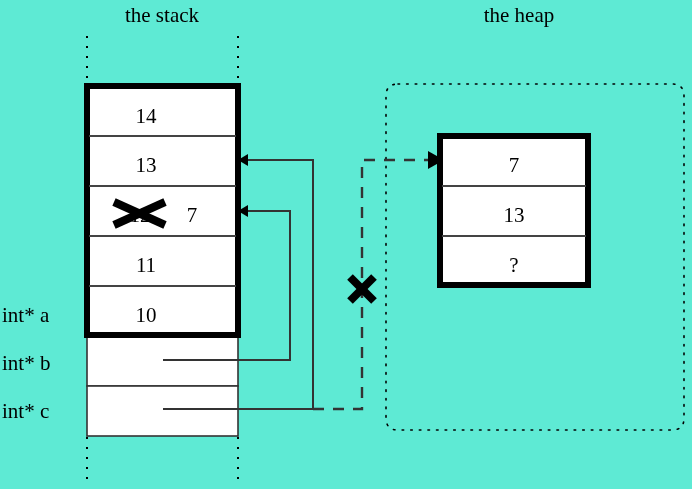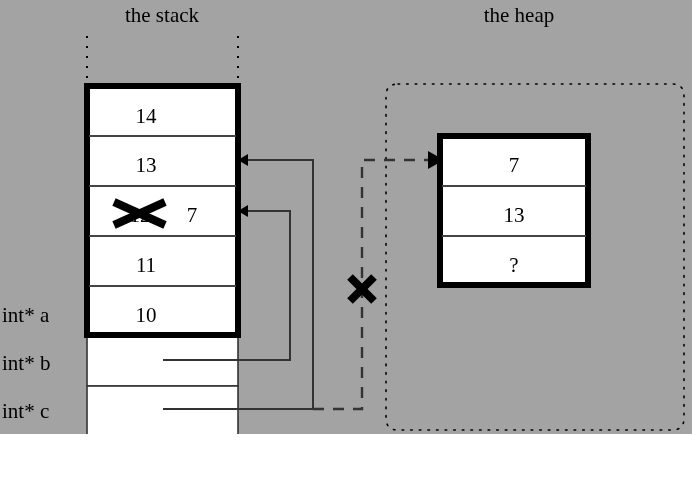--- a/index.html
+++ b/index.html
@@ -1,19 +1,19 @@
 <!DOCTYPE html>
 <html><head>
 <meta charset="utf-8">
 <style>
   html,body{margin:0;padding:0;background:#ffffff;}
   #root{
     position:relative;
-    width:692px;height:434px;
-    background:#a3a3a3;
+    width:692px;height:489px;
+    background:#5eead4;
     font-family:"Liberation Serif","DejaVu Serif",serif;
     overflow:hidden;
     text-align:center;
   }
   svg{position:absolute;left:0;top:0;width:692px;height:489px;}
   text{font-family:"Liberation Serif","DejaVu Serif",serif;fill:#000000;}
   .title{font-size:21px;}
   .cellval{font-size:21px;}
   .varlabel{font-size:21px;}
 </style>

